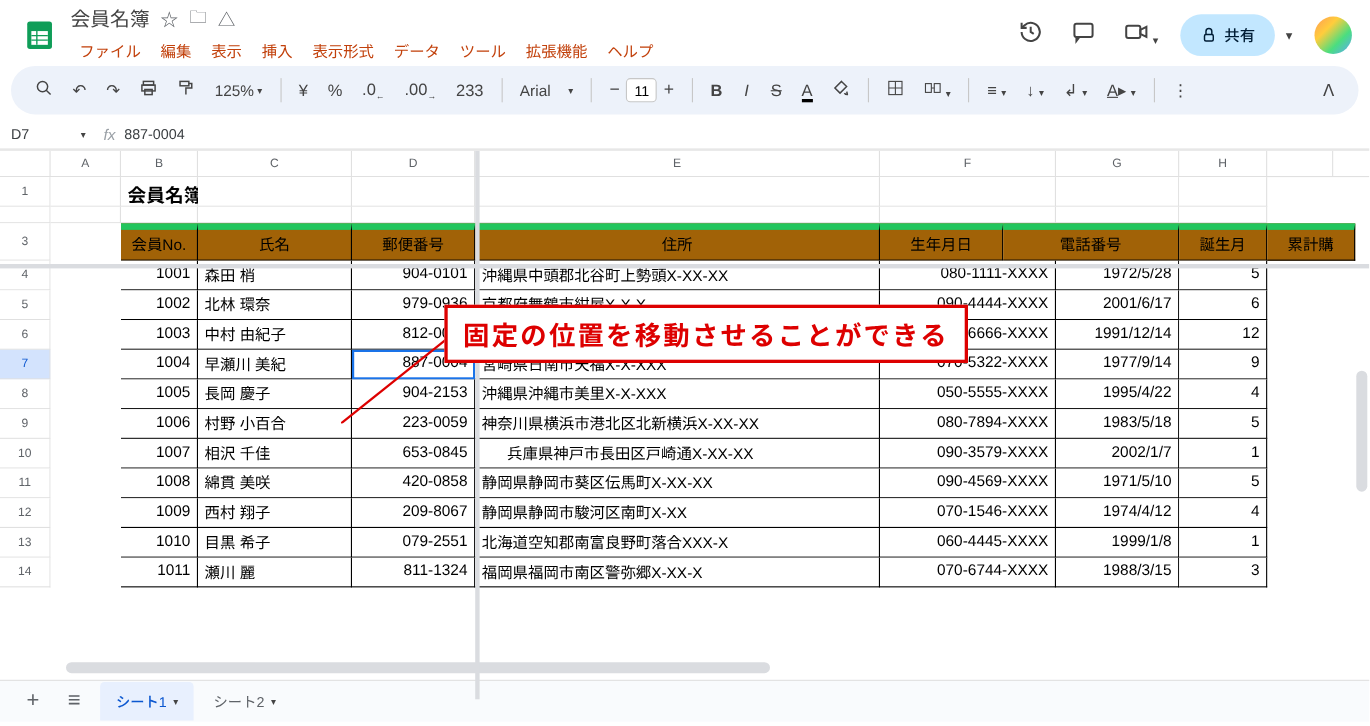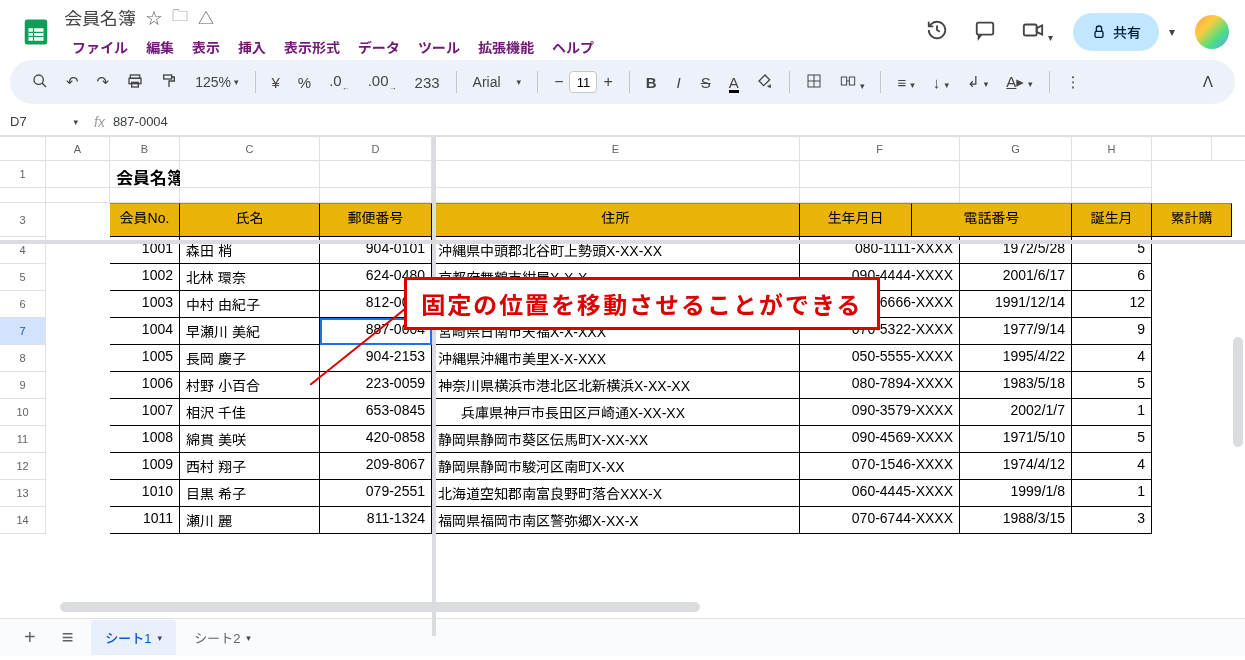--- a/index.html
+++ b/index.html
@@ -7,21 +7,21 @@
 
 
 .header { display: flex; align-items: center; padding: 8px 16px 0 16px; height: 56px; }
 .sheets-logo { width: 40px; height: 40px; display: flex; align-items: center; justify-content: center; }
 .sheets-logo svg { width: 30px; height: 30px; }
 .doc-title-area { flex: 1; margin-left: 8px; }
 .doc-title-row { display: flex; align-items: center; gap: 10px; }
 .doc-title { font-size: 18px; color: #444; }
 .title-icon { color: #5f6368; font-size: 16px; cursor: pointer; }
 .menubar { display: flex; gap: 2px; margin-top: 2px; }
-.menubar span { font-size: 14px; color: #701a75; padding: 4px 8px; cursor: pointer; border-radius: 4px; font-weight: bold; }
+.menubar span { font-size: 14px; color: #c2410c; padding: 4px 8px; cursor: pointer; border-radius: 4px; }
 
 .header-right { display: flex; align-items: center; gap: 14px; }
 .hdr-icon { color: #444; font-size: 20px; padding: 6px; border-radius: 50%; cursor: pointer; }
 .meet-icon { position: relative; }
 .meet-caret { font-size: 10px; margin-left: -2px; }
 .share-btn { display: flex; align-items: center; gap: 6px; background: #c2e7ff; border-radius: 40px; padding: 9px 18px; font-size: 14px; cursor: pointer; color: #001d35; font-weight: 500; }
 .avatar { width: 34px; height: 34px; border-radius: 50%; background: linear-gradient(135deg, #ff9a56, #ffcd3c, #4ade80, #60a5fa); }
 
 
 .toolbar { display: flex; align-items: center; gap: 6px; padding: 6px 16px; height: 44px; margin: 4px 10px; background: #edf2fa; border-radius: 24px; }
@@ -49,21 +49,21 @@
 .corner { width: 46px; border-right: 1px solid #e0e0e0; }
 .ch { border-right: 1px solid #e0e0e0; font-size: 11px; color: #5f6368; text-align: center; line-height: 24px; }
 .rows { height: 474px; overflow: hidden; }
 .rh { width: 46px; border-right: 1px solid #e0e0e0; border-bottom: 1px solid #e0e0e0; font-size: 11px; color: #5f6368; text-align: center; background: #fff; display: flex; align-items: center; justify-content: center; }
 .rh.sel { background: #d3e3fd; color: #0b57d0; }
 .cell { border-right: 1px solid #e0e0e0; border-bottom: 1px solid #e0e0e0; font-size: 14px; padding: 3px 6px; color: #000; background: #fff; overflow: hidden; white-space: nowrap; }
 .row { display: flex; height: 27px; }
 .row.title .cell { font-weight: bold; font-size: 16px; }
 .data-row .cell { border: 1px solid #000; border-left: none; border-top: none; }
 .data-row .cell:first-of-type { border-left: 1px solid #000; }
-.hdr-row .cell { background: #eab308; text-align: center; border: 1px solid #000; border-left: none; border-top: 1px solid #22c55e; }
+.hdr-row .cell { background: #a16207; text-align: center; border: 1px solid #000; border-left: none; border-top: 6px solid #22c55e; }
 .hdr-row .cell:first-of-type { border-left: 1px solid #000; }
 .num { text-align: right; }
 .active-cell { outline: 2px solid #1a73e8; outline-offset: -2px; background: #fff; }
 .freeze-line-v { position: absolute; top: 0; bottom: 0; width: 4px; background: #dadce0; left: 432px; z-index: 5; }
 .freeze-line-h { position: absolute; left: 0; right: 0; height: 4px; background: #dadce0; top: 103px; z-index: 5; }
 
 .col-A { width: 64px; }
 .col-B { width: 70px; }
 .col-C { width: 140px; }
 .col-D { width: 112px; }
@@ -288,21 +288,21 @@
         <div class="cell col-E" style="width: 368px;">沖縄県中頭郡北谷町上勢頭X-XX-XX</div>
         <div class="cell col-F num" style="width: 160px;">080-1111-XXXX</div>
         <div class="cell col-G num" style="width: 112px;">1972/5/28</div>
         <div class="cell col-H num" style="width: 80px;">5</div>
       </div>
       <div class="row data-row">
         <div class="rh">5</div>
         <div class="cell col-A" style="width: 64px; border: none;"></div>
         <div class="cell col-B num" style="width: 70px;">1002</div>
         <div class="cell col-C" style="width: 140px;">北林 環奈</div>
-        <div class="cell col-D num" style="width: 112px;">624-0480</div>
+        <div class="cell col-D num" style="width: 112px;">979-0936</div>
         <div class="cell col-E" style="width: 368px;">京都府舞鶴市紺屋X-X-X</div>
         <div class="cell col-F num" style="width: 160px;">090-4444-XXXX</div>
         <div class="cell col-G num" style="width: 112px;">2001/6/17</div>
         <div class="cell col-H num" style="width: 80px;">6</div>
       </div>
       <div class="row data-row">
         <div class="rh">6</div>
         <div class="cell col-A" style="width: 64px; border: none;"></div>
         <div class="cell col-B num" style="width: 70px;">1003</div>
         <div class="cell col-C" style="width: 140px;">中村 由紀子</div>

